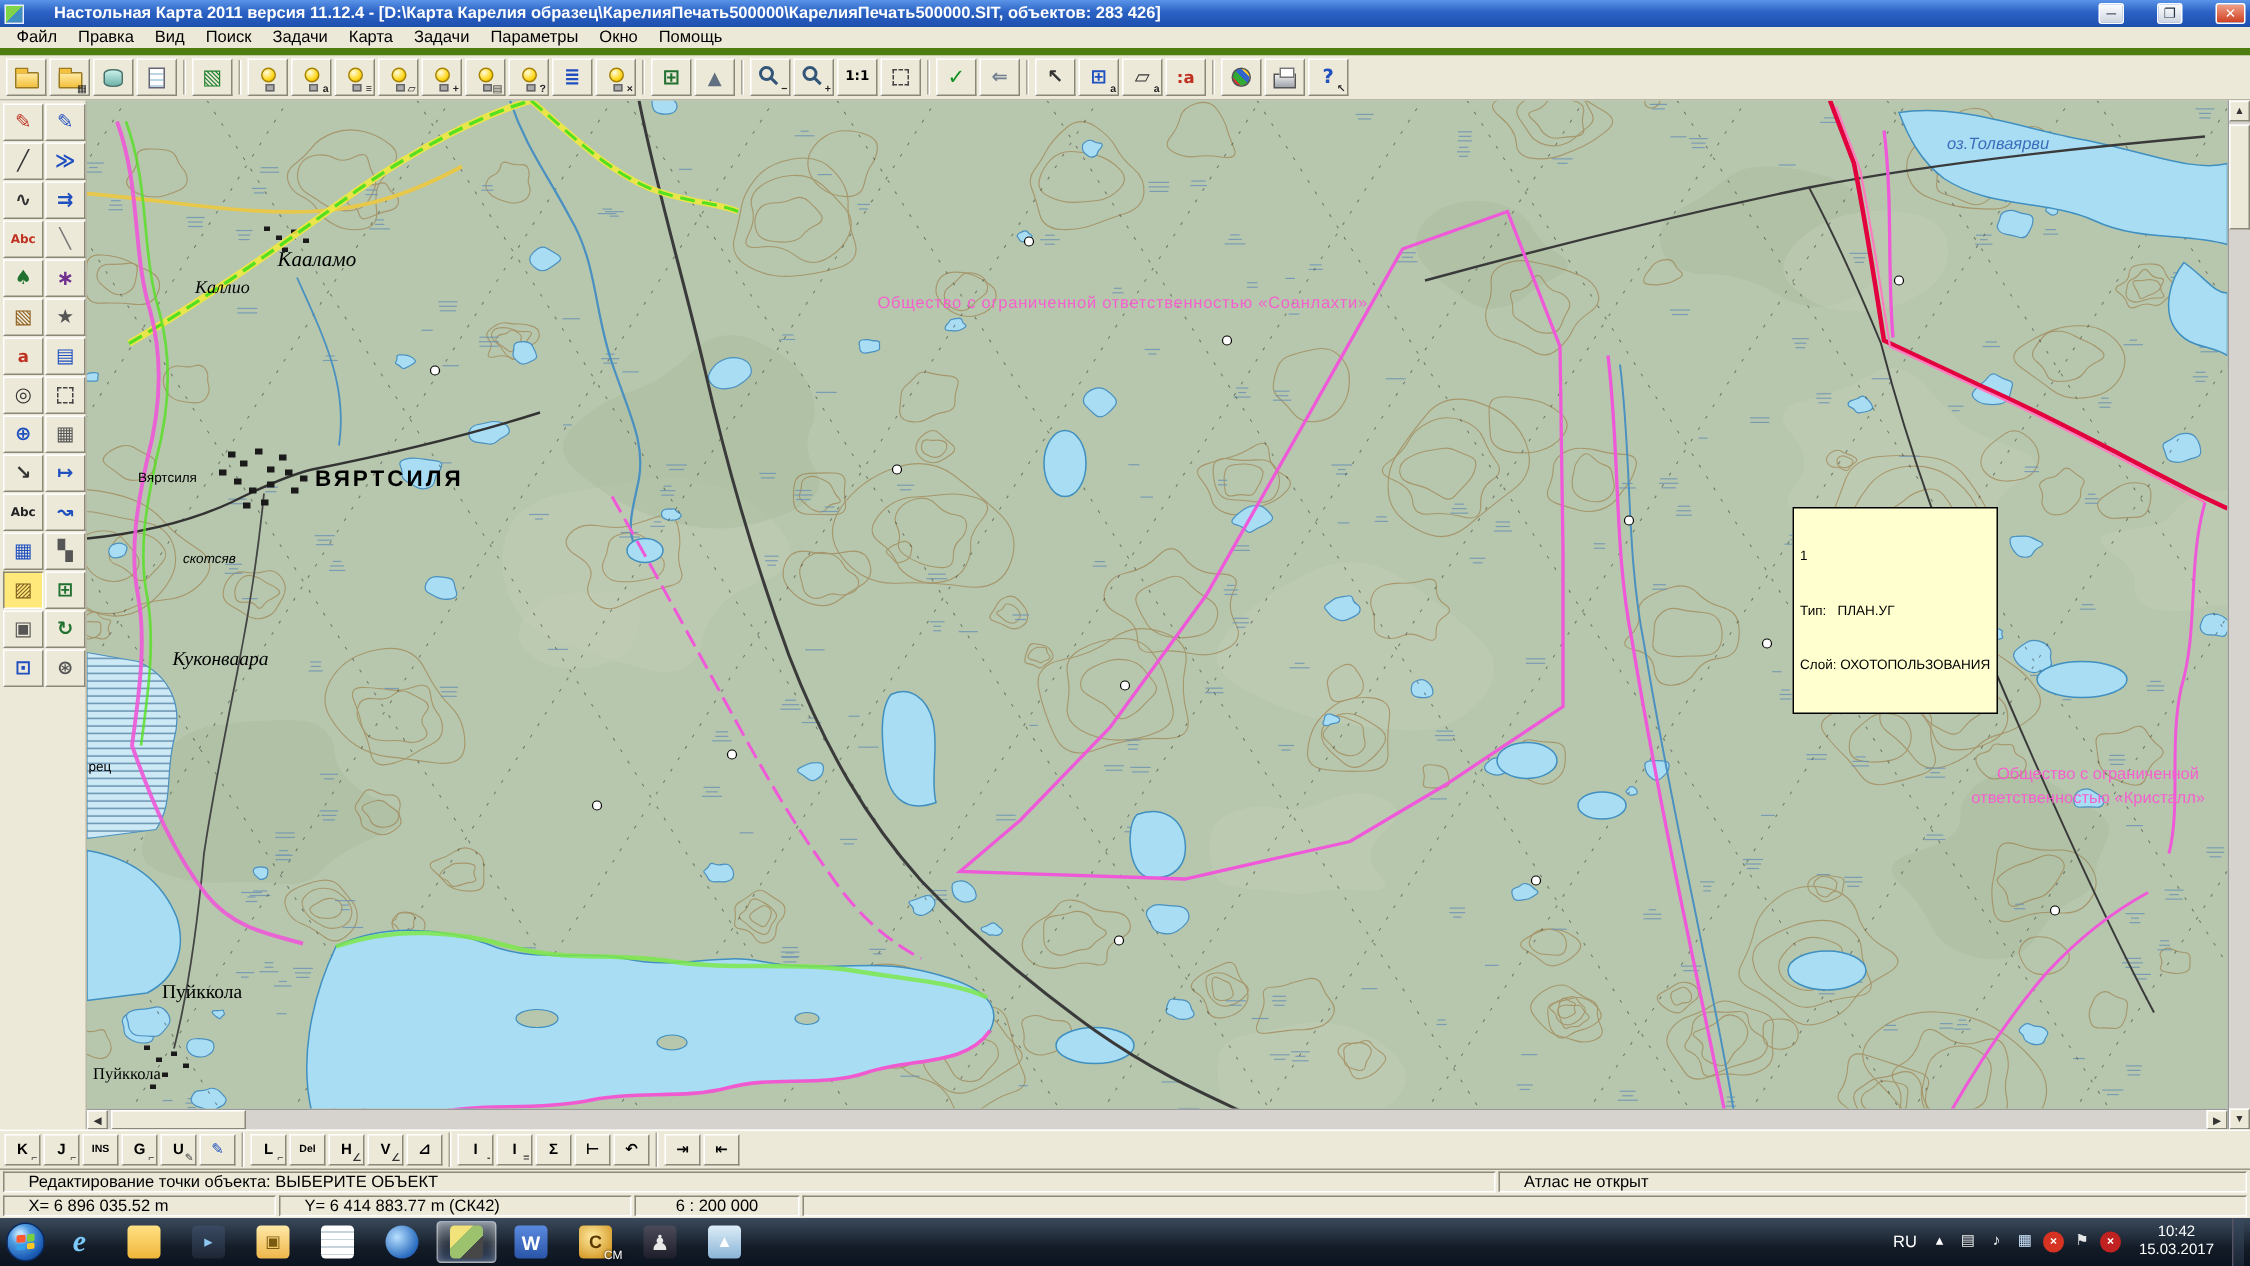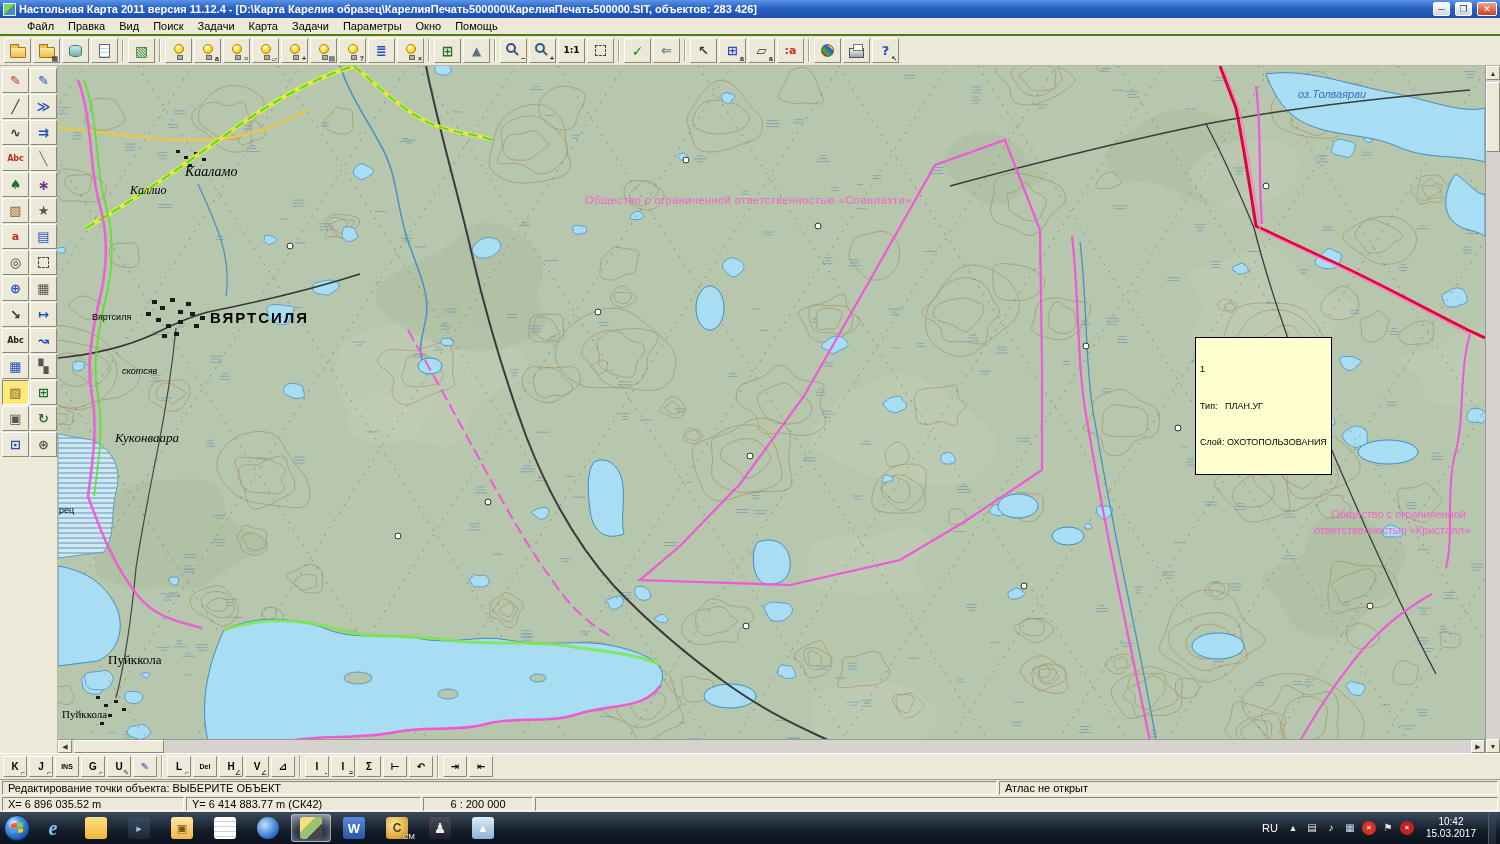--- a/index.html
+++ b/index.html
@@ -1,26 +1,26 @@
 <!DOCTYPE html>
 <html><head>
 <meta charset="utf-8">
 <style>
 *{margin:0;padding:0;box-sizing:border-box}
 html,body{width:1500px;height:844px;overflow:hidden}
 body{font-family:"Liberation Sans","DejaVu Sans",sans-serif;font-size:11px;color:#000;background:#d6d3ce}
 .window{display:flex;flex-direction:column;width:1500px;height:844px}
 
-.titlebar{flex:0 0 18px;background:linear-gradient(180deg,#5a94e8 0%,#2b62c4 45%,#1d4fae 100%);display:flex;align-items:center;padding:0 3px;gap:3px}
+.titlebar{flex:0 0 18px;background:linear-gradient(180deg,#5a94e8 0%,#2b62c4 45%,#1d4fae 100%);display:flex;align-items:center;padding:0 3px;gap:20px}
 .app-ico16{width:13px;height:13px;background:linear-gradient(135deg,#7fd44a 0 50%,#3f8fc0 50%);border:1px solid #e8f0ff;flex:0 0 13px}
 .titletext{color:#fff;font-weight:bold;font-size:11px;white-space:nowrap;overflow:hidden;flex:1}
 .winbtn{width:17px;height:14px;border:1px solid #fff;border-radius:2px;background:linear-gradient(#fdfdfd,#cfd6e2);display:flex;align-items:center;justify-content:center;font-size:9px;color:#234;margin-left:2px;line-height:1}
 .winbtn.close{background:linear-gradient(#f0a088,#cf4022);color:#fff;width:20px}
 
-.menubar{flex:0 0 18px;background:#ece9d8;border-bottom:2px solid #4d7c0f;display:flex;align-items:center;padding-left:20px}
+.menubar{flex:0 0 18px;background:#ece9d8;border-bottom:5px solid #4d7c0f;display:flex;align-items:center;padding-left:4px}
 .menuitem{padding:1px 7px;cursor:default}
 
 .toolbar{flex:0 0 30px;background:#ece9d8;border-bottom:1px solid #b9b6a6;display:flex;align-items:center;padding:0 3px}
 .tbtn{width:27px;height:25px;background:#ece9d8;border:1px solid;border-color:#fff #8a8878 #8a8878 #fff;margin:0 1px;display:flex;align-items:center;justify-content:center;position:relative;flex:0 0 auto}
 .tbtn .g{font-size:13px;line-height:1;font-family:"DejaVu Sans",sans-serif;font-weight:bold}
 .tbtn .sub{position:absolute;right:1px;bottom:0;font-size:7px;font-weight:bold;color:#222;line-height:1}
 .tbtn.sel{background:#ffe97a;border-color:#8a8878 #fff #fff #8a8878}
 .tsep{width:0;height:23px;border-left:1px solid #a8a595;border-right:1px solid #fff;margin:0 3px;flex:0 0 auto}
 
 .ic-folder{width:16px;height:11px;background:linear-gradient(#ffe9a0,#f3c13e);border:1px solid #9a7a20;border-radius:1px;position:relative;margin-top:3px}
@@ -51,21 +51,21 @@
 .hspacer,.vspacer{flex:1}
 
 .editbar{flex:0 0 26px;background:#ece9d8;border-top:1px solid #fff;display:flex;align-items:center;padding:0 2px}
 .ebtn{width:24px;height:21px;background:#ece9d8;border:1px solid;border-color:#fff #8a8878 #8a8878 #fff;margin:0 1px;display:flex;align-items:center;justify-content:center;position:relative;flex:0 0 auto}
 .ebtn .g{font-size:10px;font-weight:bold;line-height:1}
 .ebtn .sub{position:absolute;right:1px;bottom:0;font-size:7px;font-weight:bold;color:#333;line-height:1}
 
 .status{display:flex;background:#ece9d8;align-items:stretch;padding:1px 2px;gap:2px}
 .status1{flex:0 0 17px;border-top:1px solid #9a9786}
 .status2{flex:0 0 16px}
-.scell{border:1px solid;border-color:#8a8878 #fff #fff #8a8878;display:flex;align-items:center;padding:0 5px;white-space:nowrap;overflow:hidden}
+.scell{border:1px solid;border-color:#8a8878 #fff #fff #8a8878;display:flex;align-items:center;padding:0 16px;white-space:nowrap;overflow:hidden}
 .center{justify-content:center}
 
 .taskbar{flex:0 0 32px;background:linear-gradient(180deg,#3b4a5c 0,#222d3b 40%,#141c28 60%,#0c1320 100%);display:flex;align-items:center;padding:0 4px;gap:3px}
 .start-orb{width:26px;height:26px;border-radius:50%;background:radial-gradient(circle at 35% 30%,#bfe3ff 0 8%,#4f9ae0 30%,#1b5bb4 70%,#0a3a86);border:1px solid #0a2a60;display:flex;align-items:center;justify-content:center;flex:0 0 26px}
 .flag{width:12px;height:10px;display:grid;grid-template-columns:1fr 1fr;gap:1px;transform:skewY(-6deg)}
 .flag i{border-radius:1px}
 .flag i:nth-child(1){background:#ff5a30}.flag i:nth-child(2){background:#7ad13f}
 .flag i:nth-child(3){background:#35a0e8}.flag i:nth-child(4){background:#ffc820}
 .task-app{width:40px;height:28px;display:flex;align-items:center;justify-content:center;border-radius:3px;position:relative;flex:0 0 auto}
 .task-app.active{background:linear-gradient(rgba(255,255,255,.35),rgba(255,255,255,.12) 50%,rgba(120,170,255,.25));border:1px solid rgba(255,255,255,.5);box-shadow:inset 0 0 6px rgba(255,255,255,.35)}

